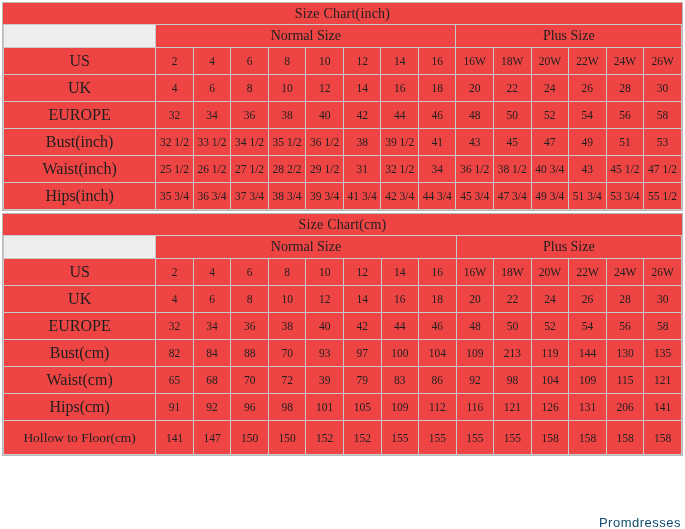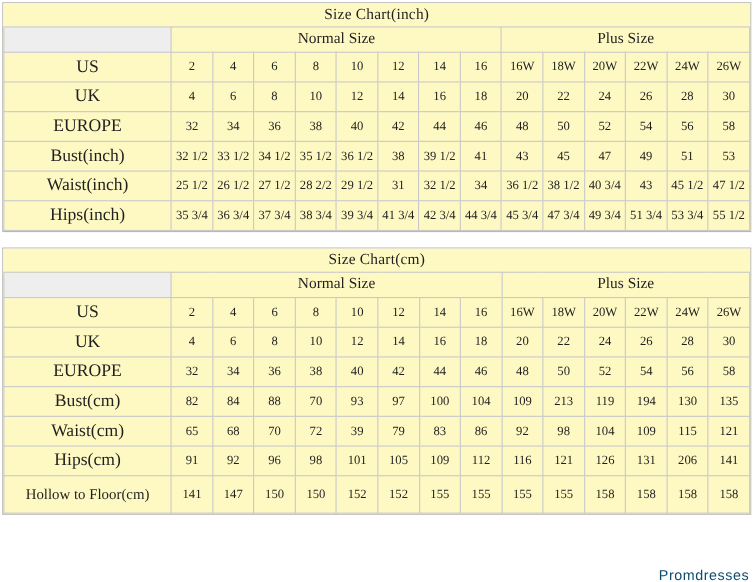--- a/index.html
+++ b/index.html
@@ -21,27 +21,27 @@
     background: #ffffff;
   }
   .chart-block {
     width: 681px;
     margin: 2px auto 0 auto;
     border: 1px solid #b8b8b8;
     background: #eeeeee;
     box-sizing: border-box;
   }
   .chart-block.second {
-    margin-top: 14px;
+    margin-top: 2px;
   }
   table.size-table {
     width: 100%;
     border-collapse: collapse;
     table-layout: fixed;
-    background: #fef9c3;
+    background: #ef4444;
   }
   table.size-table td,
   table.size-table th {
     border: 1px solid #c9c9c9;
     text-align: center;
     vertical-align: middle;
     font-weight: normal;
     color: #1f1f1f;
     padding: 0;
   }
@@ -315,21 +315,21 @@
           <td class="data-cell">84</td>
           <td class="data-cell">88</td>
           <td class="data-cell">70</td>
           <td class="data-cell">93</td>
           <td class="data-cell">97</td>
           <td class="data-cell">100</td>
           <td class="data-cell">104</td>
           <td class="data-cell">109</td>
           <td class="data-cell">213</td>
           <td class="data-cell">119</td>
-          <td class="data-cell">194</td>
+          <td class="data-cell">144</td>
           <td class="data-cell">130</td>
           <td class="data-cell">135</td>
         </tr>
 
         <tr class="r-normal">
           <td class="row-label">Waist(cm)</td>
           <td class="data-cell">65</td>
           <td class="data-cell">68</td>
           <td class="data-cell">70</td>
           <td class="data-cell">72</td>

